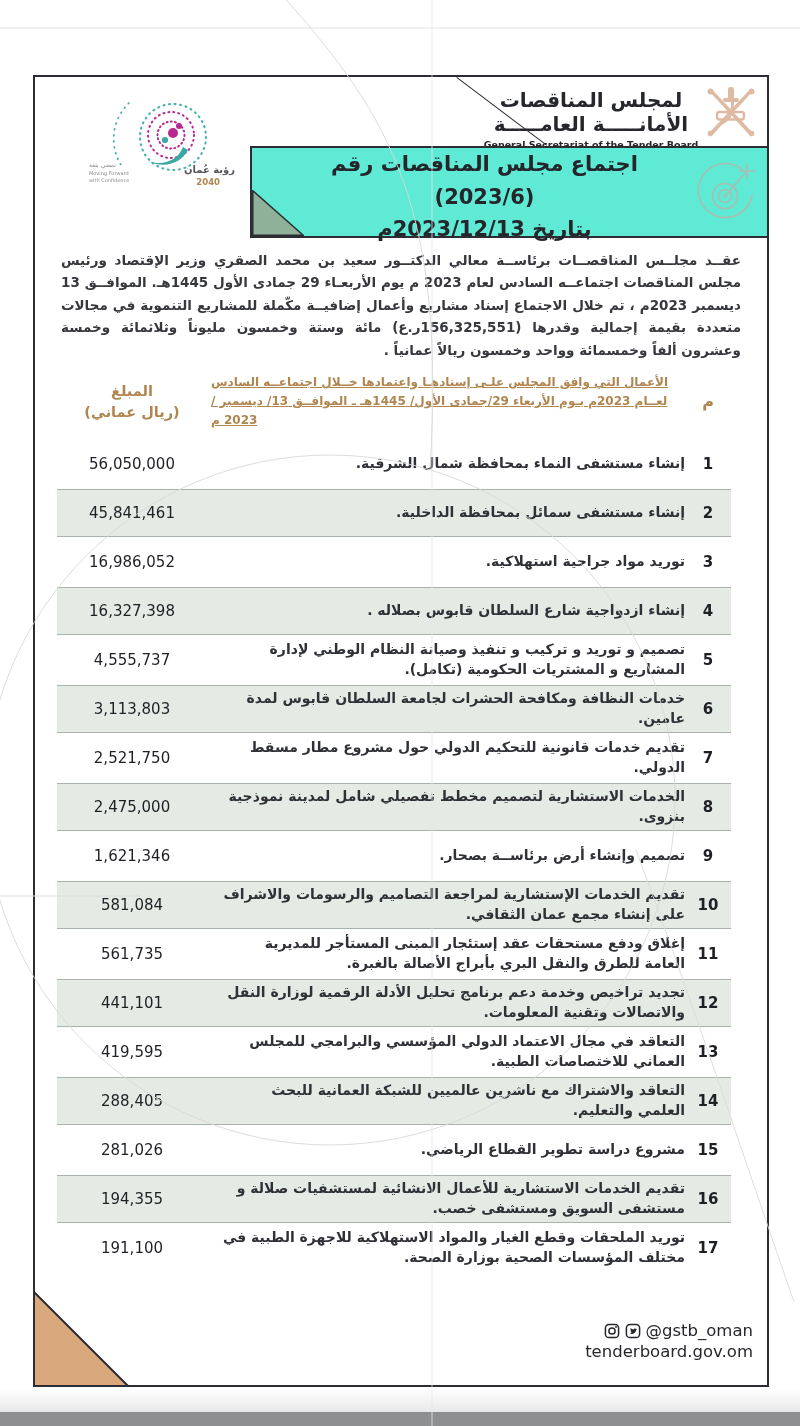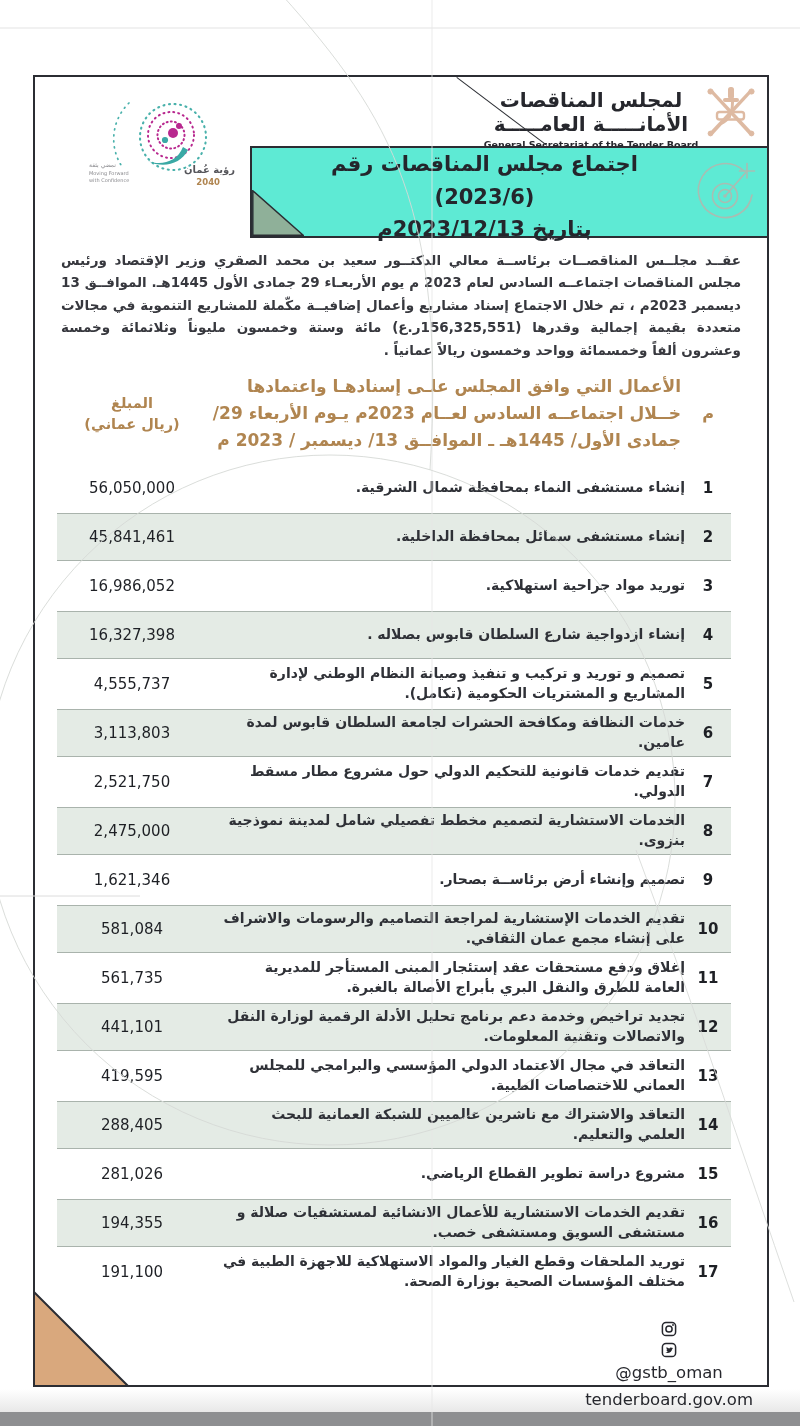--- a/index.html
+++ b/index.html
@@ -37,35 +37,35 @@
   .gtri{position:absolute;left:0;bottom:0;}
 
   
   .intro{position:absolute;right:26px;left:26px;top:172px;font-size:13.5px;font-weight:600;
          color:#37383e;line-height:1.66;text-align:justify;}
 
   
   .table{position:absolute;right:36px;left:22px;top:296px;}
   .thead{display:flex;align-items:center;color:#b08550;font-weight:bold;margin-bottom:10px;}
   .th-num{width:46px;text-align:center;font-size:16px;flex:0 0 auto;}
-  .th-works{flex:1;text-align:right;font-size:17px;line-height:1.6;padding:0 4px;}
+  .th-works{flex:1;text-align:left;font-size:12px;line-height:1.6;padding:0 4px;text-decoration:underline;}
   .th-amount{width:150px;text-align:center;font-size:14.5px;line-height:1.45;flex:0 0 auto;}
   .trow{display:flex;align-items:center;min-height:40px;margin:2px 0;padding:3px 0;}
   .trow.shaded{background:#e4ebe5;border-top:1px solid #a9b3ac;border-bottom:1px solid #a9b3ac;}
   .td-num{width:46px;text-align:center;font-weight:bold;font-size:15px;color:#1e2025;flex:0 0 auto;}
   .td-desc{flex:1;font-size:14px;font-weight:600;color:#2f3137;line-height:1.42;
            padding-left:14px;text-align:right;}
   .td-amount{width:150px;text-align:center;direction:ltr;font-weight:normal;font-size:15px;
              color:#1e2025;flex:0 0 auto;}
 
   
   .footer{position:absolute;right:14px;top:1244px;direction:ltr;text-align:right;color:#26272d;}
-  .social-row{display:flex;align-items:center;justify-content:flex-end;gap:5px;font-size:16.5px;flex-direction:column;}
+  .social-row{display:flex;align-items:center;justify-content:flex-end;gap:5px;font-size:16.5px;}
   .sicon{display:inline-flex;width:16px;height:16px;}
-  .website{font-size:16.5px;margin-top:8px;}
+  .website{font-size:16.5px;margin-top:2px;}
 
   .tan-tri{position:absolute;left:-2px;bottom:-2px;}
 </style>
 </head>
 <body>
 
 <div class="canvas">
 
   <div class="page">
 

